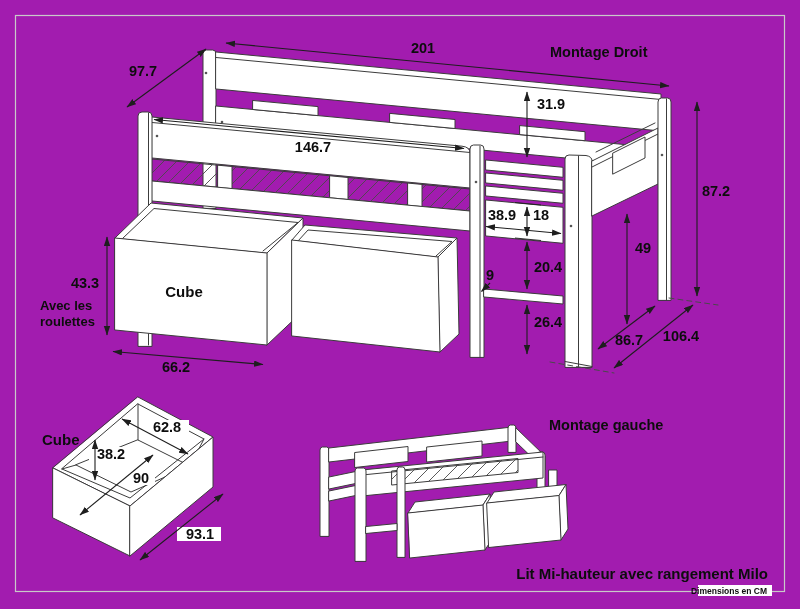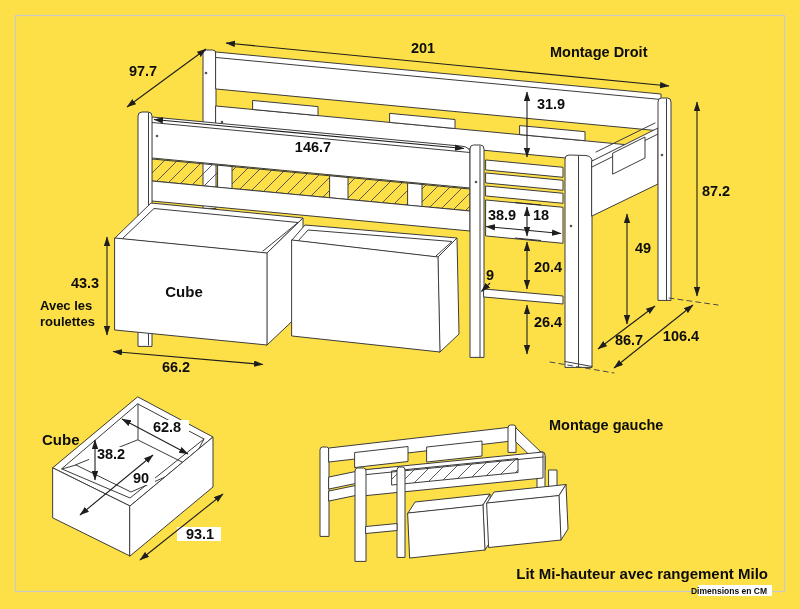--- a/index.html
+++ b/index.html
@@ -1,16 +1,16 @@
 <!DOCTYPE html>
 <html><head>
 <meta charset="utf-8">
 <style>
   html,body{margin:0;padding:0;background:#fff;}
-  .page{position:relative;width:800px;height:609px;background:#fde047;overflow:hidden;}
+  .page{position:relative;width:800px;height:609px;background:#a21caf;overflow:hidden;}
   svg{display:block;}
   .draw path,.draw line,.draw circle{stroke:#3c3c3c;stroke-width:1;fill:none;stroke-linejoin:round;stroke-linecap:round;}
   .draw path.solid{fill:#ffffff;}
   .draw path.hatchfill{fill:url(#hatch);}
   .draw circle.dot{fill:#555;stroke:none;}
   .draw line.dash,.dims line.dash{stroke:#4a4a4a;stroke-width:1;stroke-dasharray:5 4;}
   .dims line{stroke:#1e1e1e;stroke-width:1.1;fill:none;}
   .dims line.arr2{marker-start:url(#ah);marker-end:url(#ah);}
   .dims line.arr1{marker-end:url(#ah);}
   .dims line.tick{stroke-width:0.9;}

